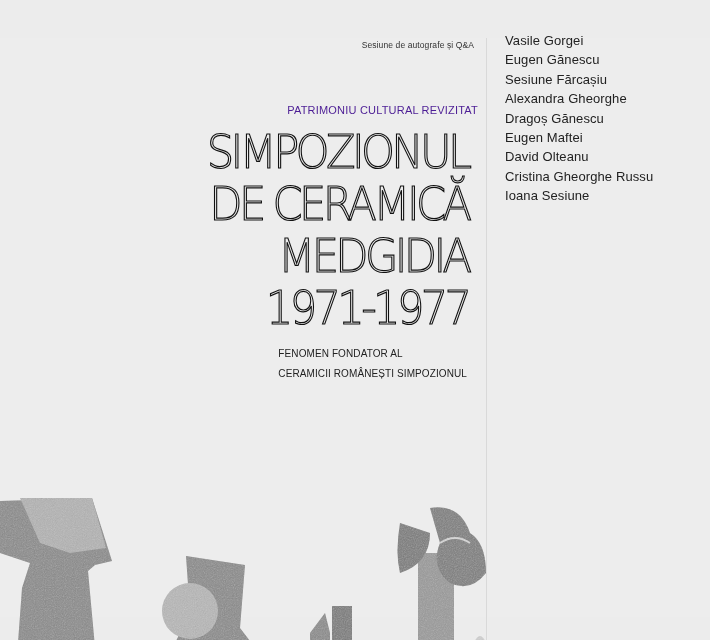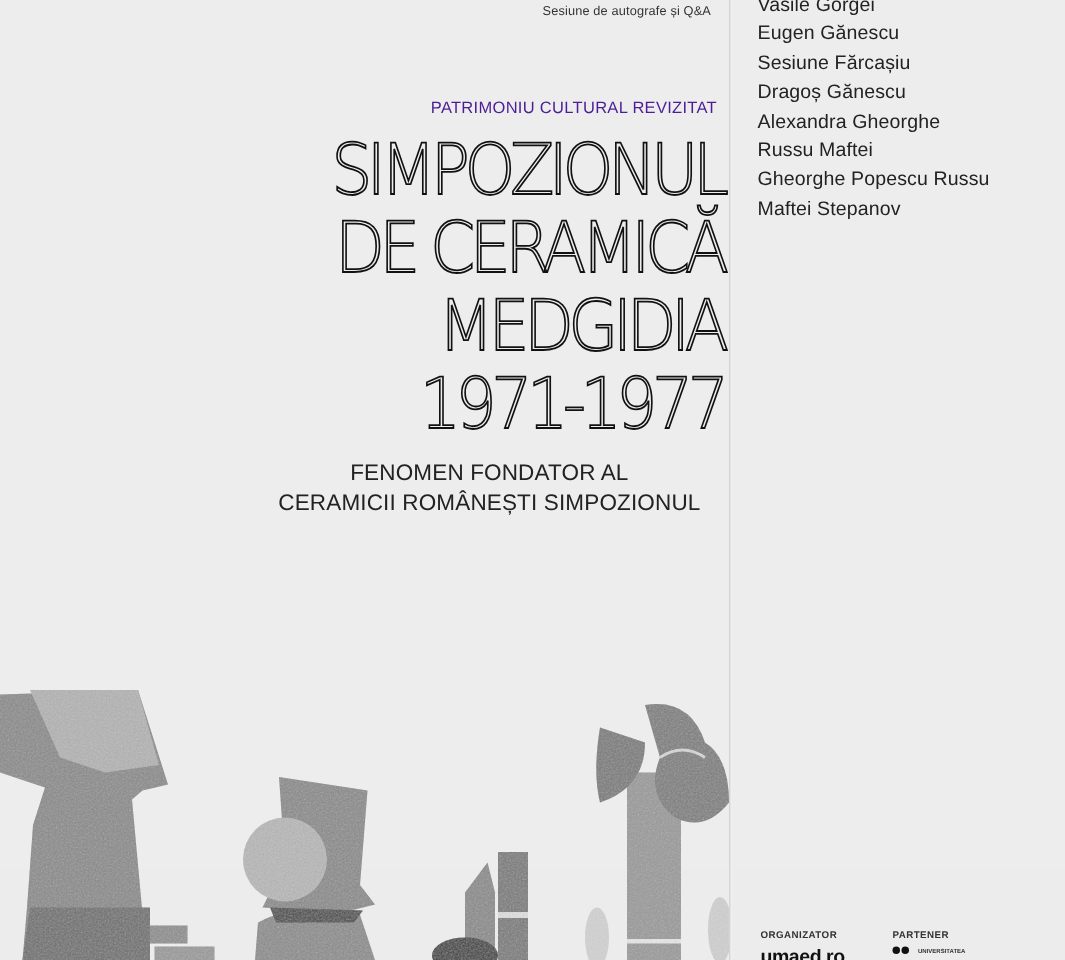--- a/index.html
+++ b/index.html
@@ -2,21 +2,21 @@
 <html><head>
   <meta charset="utf-8">
   <style>
     * { box-sizing: border-box; margin: 0; padding: 0; }
     html, body {
       width: 710px; height: 640px; overflow: hidden;
       background: #ececec;
       font-family: "Liberation Sans", sans-serif;
       color: #1a1a1a;
     }
-    .poster { position: relative; width: 710px; height: 579px; background: #ededed; }
+    .poster { position: relative; width: 710px; height: 579px; background: #ededed; margin-top: 38px; }
 
     .divider {
       position: absolute; left: 486px; top: 0; width: 2px; height: 640px;
       background: linear-gradient(to right, #cfcfcf, #f7f7f7);
     }
 
     .session-note {
       position: absolute; right: 236px; top: 2px;
       font-size: 8.5px; color: #333; letter-spacing: 0.1px;
       white-space: nowrap;
@@ -31,43 +31,43 @@
       white-space: nowrap; letter-spacing: 0.1px;
     }
 
     .kicker {
       position: absolute; right: 232px; top: 66px;
       font-size: 11px; color: #4c1d95; letter-spacing: 0.2px;
       white-space: nowrap;
     }
 
     .title {
-      position: absolute; right: 228px; top: 88px;
+      position: absolute; right: 242px; top: 88px;
       text-align: right;
       font-family: "DejaVu Sans", sans-serif;
       font-weight: 200;
       color: #111;
     }
     .title .line {
       display: block;
       font-size: 47px;
       line-height: 52px;
       letter-spacing: -4px;
       transform: scaleX(0.92);
       transform-origin: right center;
       -webkit-text-stroke: 0.2px #111;
       color: transparent;
       -webkit-text-stroke-width: 1.2px;
       white-space: nowrap;
     }
 
     .subtitle {
       position: absolute; right: 243px; top: 306px;
-      text-align: center;
-      font-size: 15px; line-height: 20px; color: #222;
+      text-align: left;
+      font-size: 10px; line-height: 20px; color: #222;
       letter-spacing: 0.1px;
     }
     .subtitle span { display: block; white-space: nowrap; }
 
     .photo {
       position: absolute; left: 0; top: 455px; width: 486px; height: 185px;
       overflow: hidden;
     }
 
     .credits {
@@ -93,25 +93,26 @@
 <div class="poster">
 
   <div class="divider"></div>
 
   <div class="session-note">Sesiune de autografe și Q&amp;A</div>
 
   <ul class="names">
     <li>Vasile Gorgei</li>
     <li>Eugen Gănescu</li>
     <li>Sesiune Fărcașiu</li>
+    <li>Alexandra Gheorghe</li>
     <li>Dragoș Gănescu</li>
-    <li>Alexandra Gheorghe</li>
-    <li>Russu Maftei</li>
-    <li>Gheorghe Popescu Russu</li>
-    <li>Maftei Stepanov</li>
+    <li>Eugen Maftei</li>
+    <li>David Olteanu</li>
+    <li>Cristina Gheorghe Russu</li>
+    <li>Ioana Sesiune</li>
   </ul>
 
   <div class="kicker">PATRIMONIU CULTURAL REVIZITAT</div>
 
   <h1 class="title">
     <span class="line">SIMPOZIONUL</span>
     <span class="line">DE CERAMICĂ</span>
     <span class="line">MEDGIDIA</span>
     <span class="line">1971-1977</span>
   </h1>

